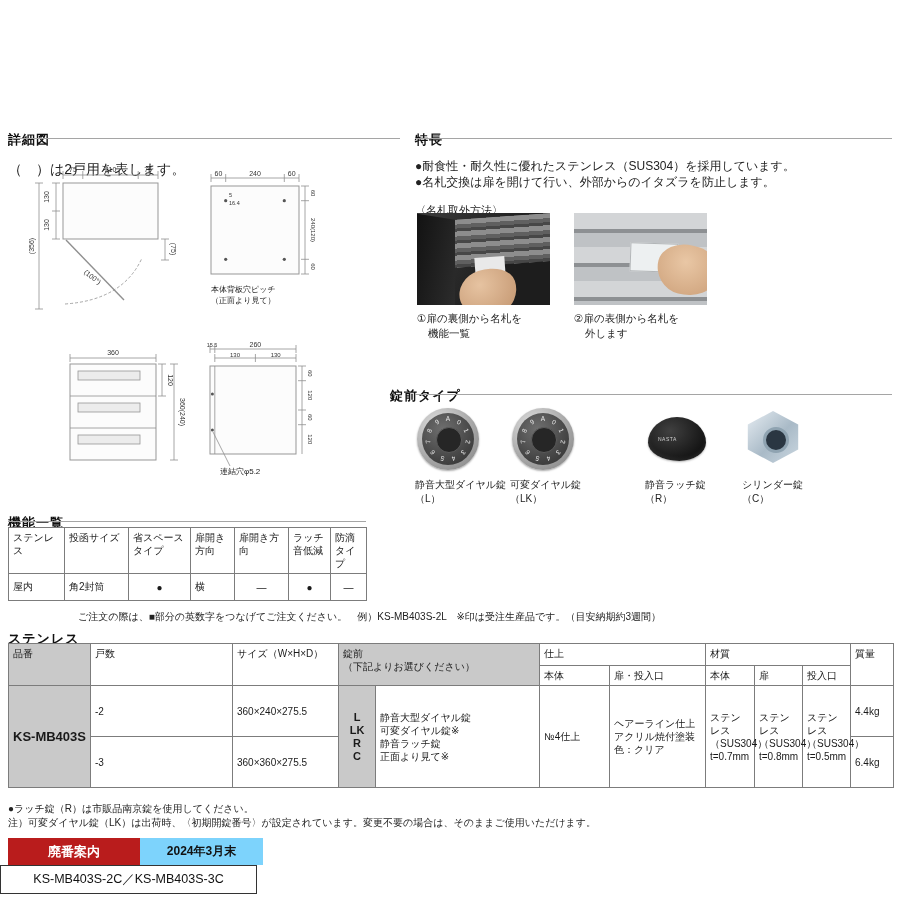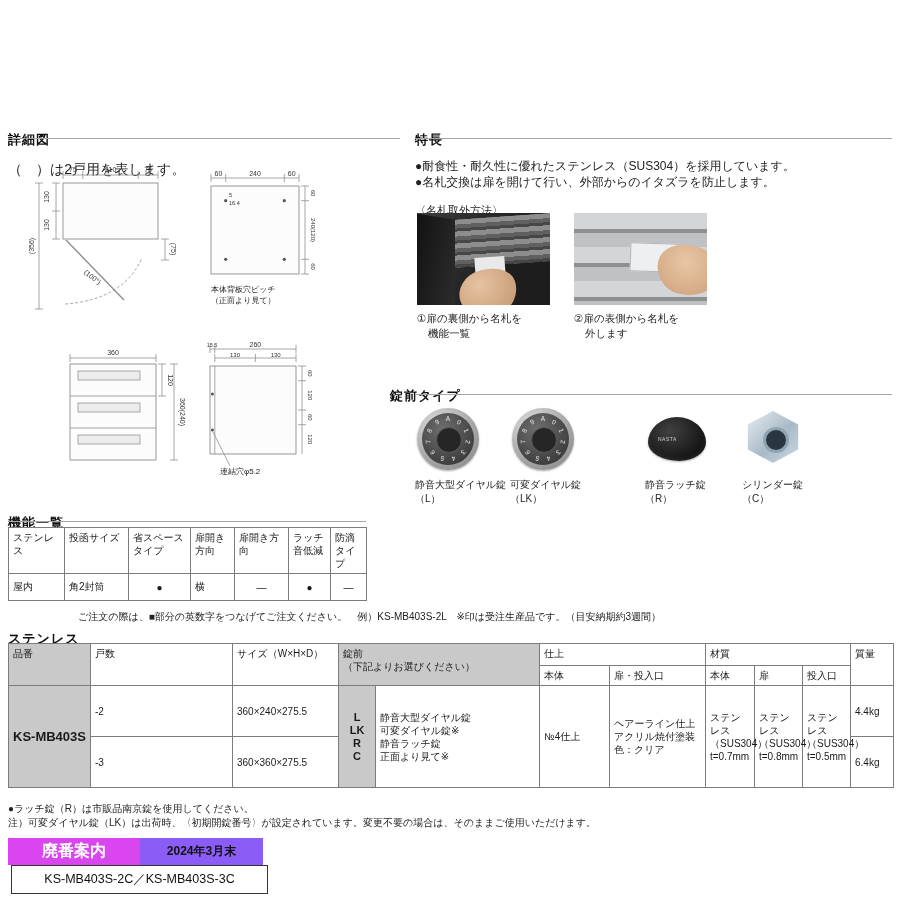--- a/index.html
+++ b/index.html
@@ -75,23 +75,23 @@
   .spec-table{font-size:10px}
   .spec-table td{border:1px solid #7c7c7c;padding:2px 4px;vertical-align:middle;line-height:13px}
   .spec-table tr.sh td,.spec-table tr.sh2 td{vertical-align:top;padding:3px 4px}
   .gray{background:#c9c9c9}
   .model{font-size:13px;font-weight:bold}
   .letters{text-align:center;font-weight:bold;font-size:11px;line-height:13px}
   .spec-note{font-size:10px;color:#222}
   .foot-note{font-size:10px;line-height:14px;color:#222}
 
   
-  .disc-label{background:#d946ef;color:#fff;font-size:16px;font-weight:bold;
+  .disc-label{background:#b91c1c;color:#fff;font-size:13px;font-weight:bold;
     display:flex;align-items:center;justify-content:center}
-  .disc-date{background:#8b5cf6;color:#111;font-size:12px;font-weight:bold;
+  .disc-date{background:#7dd3fc;color:#111;font-size:12px;font-weight:bold;
     display:flex;align-items:center;justify-content:center}
   .disc-models{background:#fff;border:1px solid #333;color:#111;font-size:12.5px;
     display:flex;align-items:center;justify-content:center}
 </style>
 </head>
 <body>
 
 <h2 class="abs sec-title" style="left:8px;top:120px">詳細図</h2>
 <div class="rule" style="left:8px;top:138px;width:392px"></div>
 <p class="abs small-note" style="left:8px;top:147px">（　）は2戸用を表します。</p>
@@ -367,13 +367,13 @@
       <td>6.4kg</td>
     </tr>
   </tbody>
 </table>
 
 <p class="abs foot-note" style="left:8px;top:792px">●ラッチ錠（R）は市販品南京錠を使用してください。</p>
 <p class="abs foot-note" style="left:8px;top:806px">注）可変ダイヤル錠（LK）は出荷時、〈初期開錠番号〉が設定されています。変更不要の場合は、そのままご使用いただけます。</p>
 
 <div class="abs disc-label" style="left:8px;top:838px;width:132px;height:27px">廃番案内</div>
 <div class="abs disc-date" style="left:140px;top:838px;width:123px;height:27px">2024年3月末</div>
-<div class="abs disc-models" style="left:11px;top:865px;width:255px;height:27px">KS-MB403S-2C／KS-MB403S-3C</div>
+<div class="abs disc-models" style="left:0;top:865px;width:255px;height:27px">KS-MB403S-2C／KS-MB403S-3C</div>
 
 </body></html>

